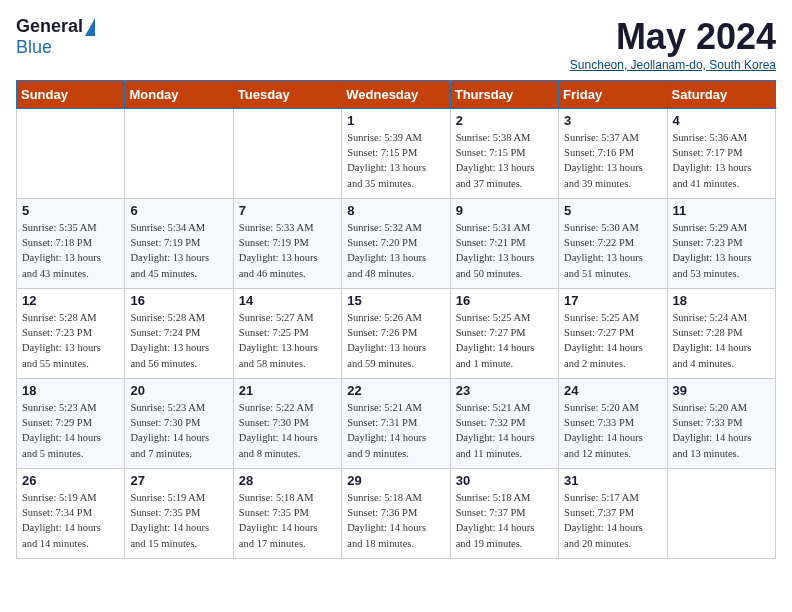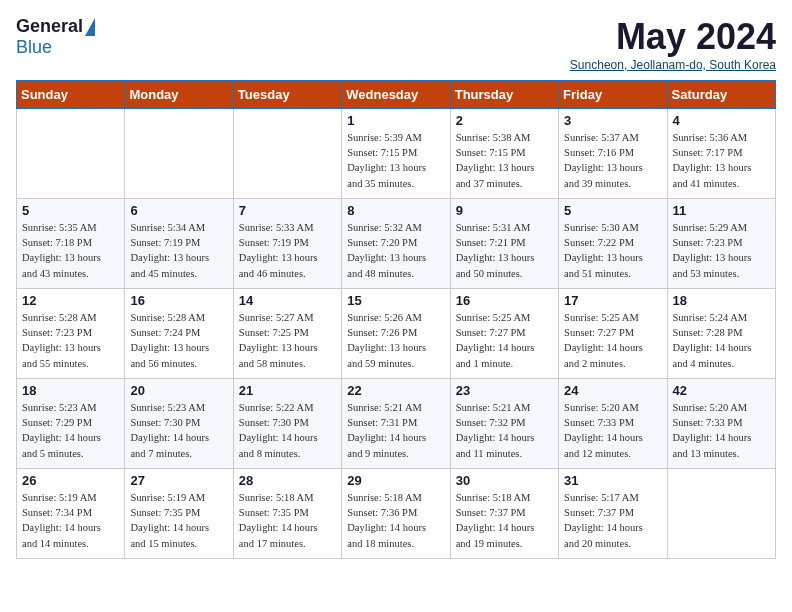--- a/index.html
+++ b/index.html
@@ -227,21 +227,21 @@
         </td>
         <td>
           <span class="day-number">23</span>
           <div class="day-info">Sunrise: 5:21 AM<br>Sunset: 7:32 PM<br>Daylight: 14 hours<br>and 11 minutes.</div>
         </td>
         <td>
           <span class="day-number">24</span>
           <div class="day-info">Sunrise: 5:20 AM<br>Sunset: 7:33 PM<br>Daylight: 14 hours<br>and 12 minutes.</div>
         </td>
         <td>
-          <span class="day-number">42</span>
+          <span class="day-number">39</span>
           <div class="day-info">Sunrise: 5:20 AM<br>Sunset: 7:33 PM<br>Daylight: 14 hours<br>and 13 minutes.</div>
         </td>
       </tr>
       <tr>
         <td>
           <span class="day-number">26</span>
           <div class="day-info">Sunrise: 5:19 AM<br>Sunset: 7:34 PM<br>Daylight: 14 hours<br>and 14 minutes.</div>
         </td>
         <td>
           <span class="day-number">27</span>

